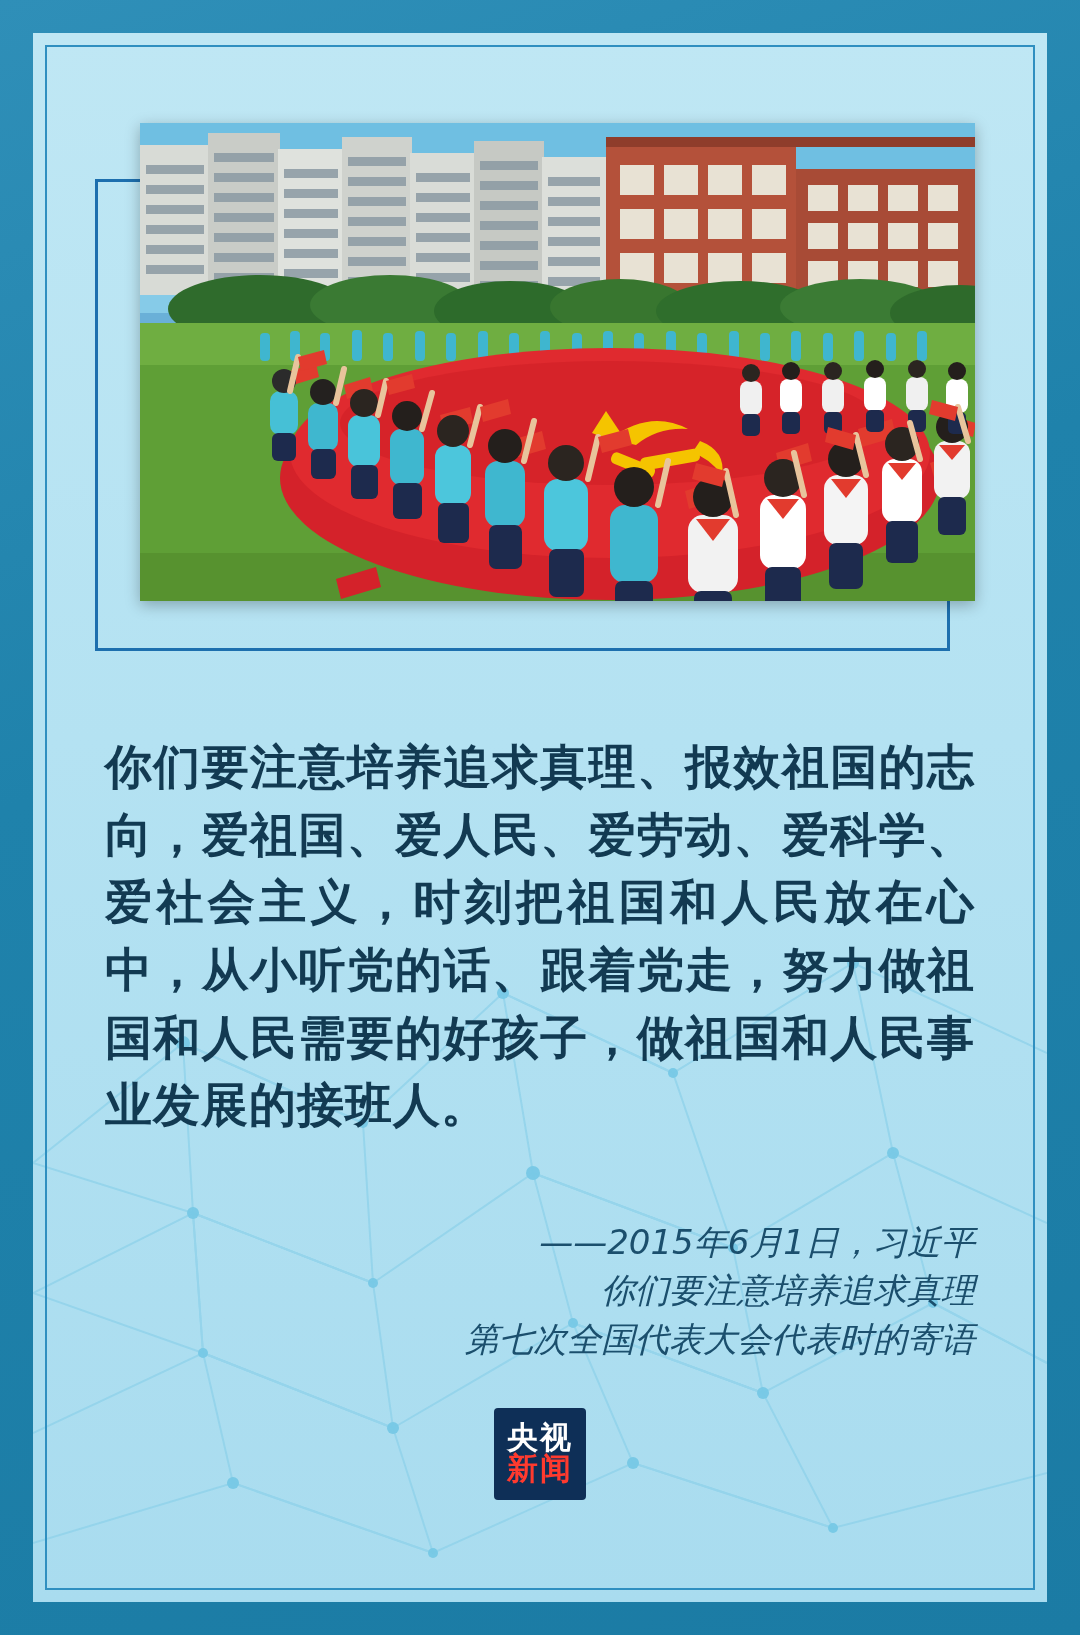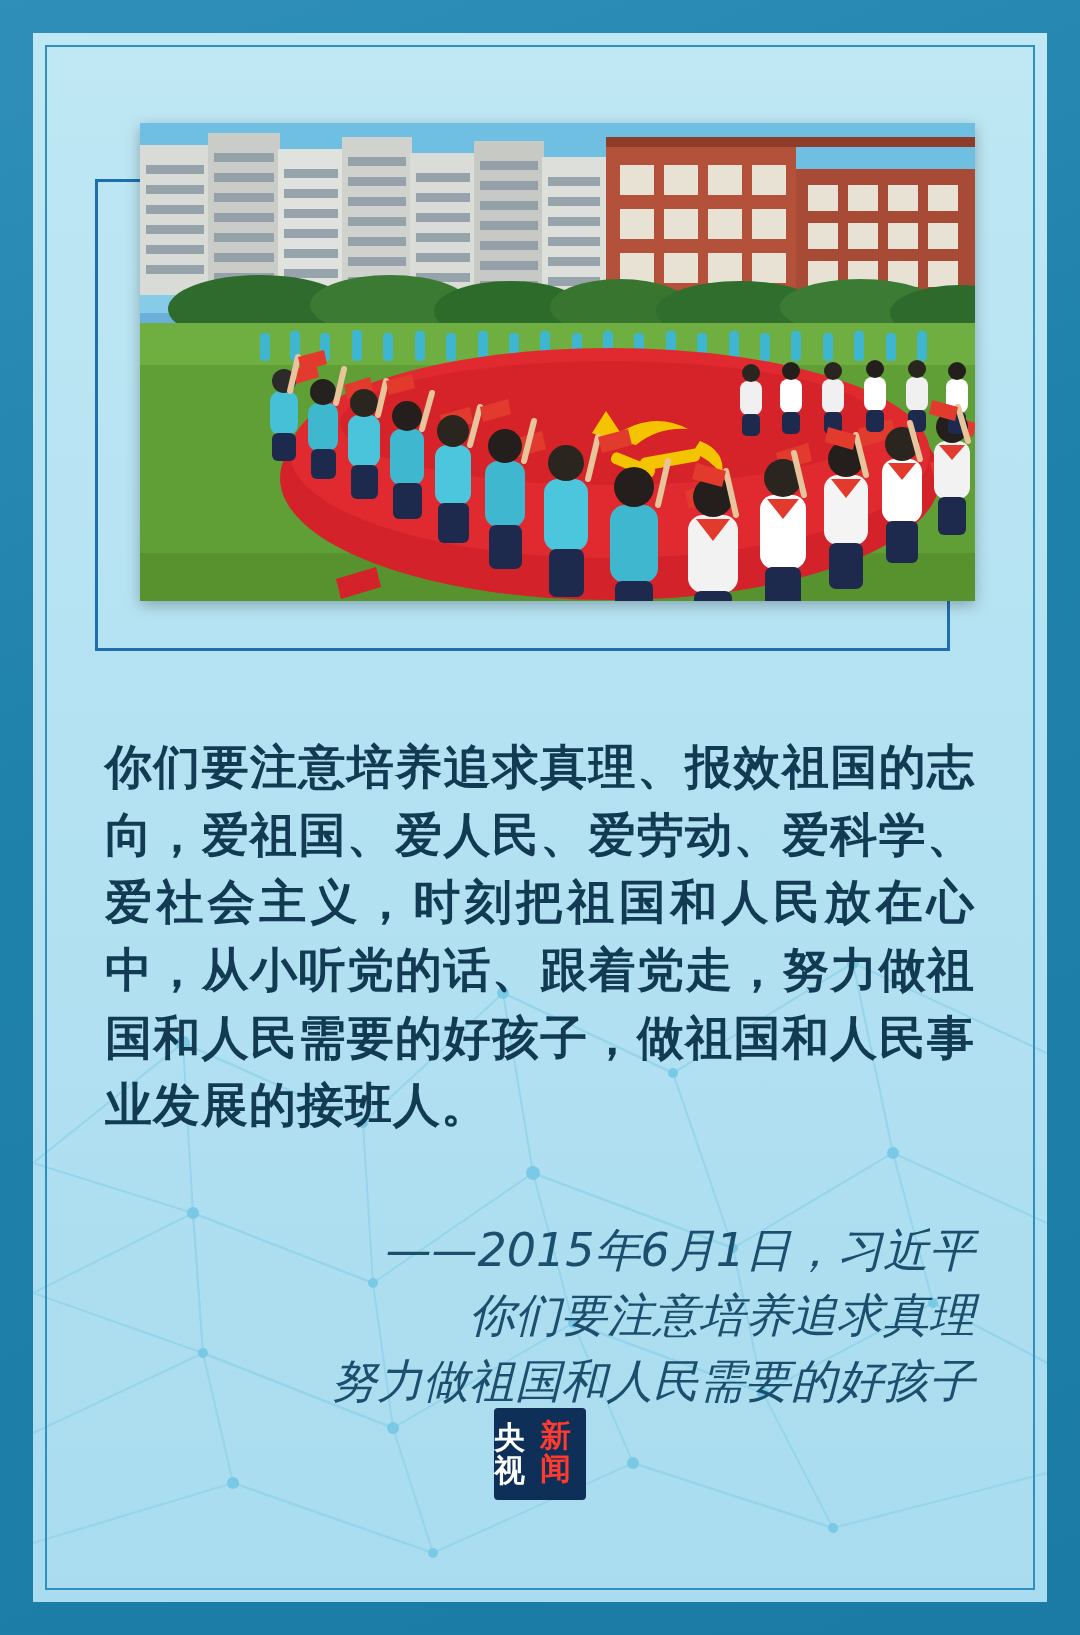--- a/index.html
+++ b/index.html
@@ -107,40 +107,41 @@
   .attribution {
     position: absolute;
     left: 0;
     top: 1185px;
     width: 1014px;
     z-index: 4;
     padding: 0 72px;
     box-sizing: border-box;
     text-align: right;
     color: #1b4f6d;
-    font-size: 46px;
+    font-size: 34px;
     line-height: 1.42;
     font-style: italic;
     font-family: "DejaVu Sans", "Liberation Sans", sans-serif;
   }
   .attribution div { white-space: nowrap; }
 
   
   .logo {
     position: absolute;
     left: 50%;
     transform: translateX(-50%);
     top: 1375px;
     width: 92px;
     height: 92px;
     z-index: 5;
     background: #0e2f57;
     border-radius: 4px;
     color: #ffffff;
     display: flex;
+    flex-direction: column;
     align-items: center;
     justify-content: center;
     font-family: "DejaVu Sans", "Liberation Sans", sans-serif;
   }
   .logo .l1 {
     font-size: 31px;
     font-weight: bold;
     line-height: 1.08;
     letter-spacing: 2px;
     color: #ffffff;
@@ -500,21 +501,21 @@
           <path d="M196,456 l40,-12 l5,20 l-40,12 z" fill="#d4222a"></path>
         </svg>
       </div>
     </div>
 
     <div class="quote">你们要注意培养追求真理、报效祖国的志向，爱祖国、爱人民、爱劳动、爱科学、爱社会主义，时刻把祖国和人民放在心中，从小听党的话、跟着党走，努力做祖国和人民需要的好孩子，做祖国和人民事业发展的接班人。</div>
 
     <div class="attribution">
       <div>——2015年6月1日，习近平</div>
       <div>你们要注意培养追求真理</div>
-      <div>努力做祖国和人民需要的好孩子</div>
+      <div>第七次全国代表大会代表时的寄语</div>
     </div>
 
     <div class="logo">
       <div class="l1">央视</div>
       <div class="l2">新闻</div>
     </div>
 
   </div>
 </div>
 

